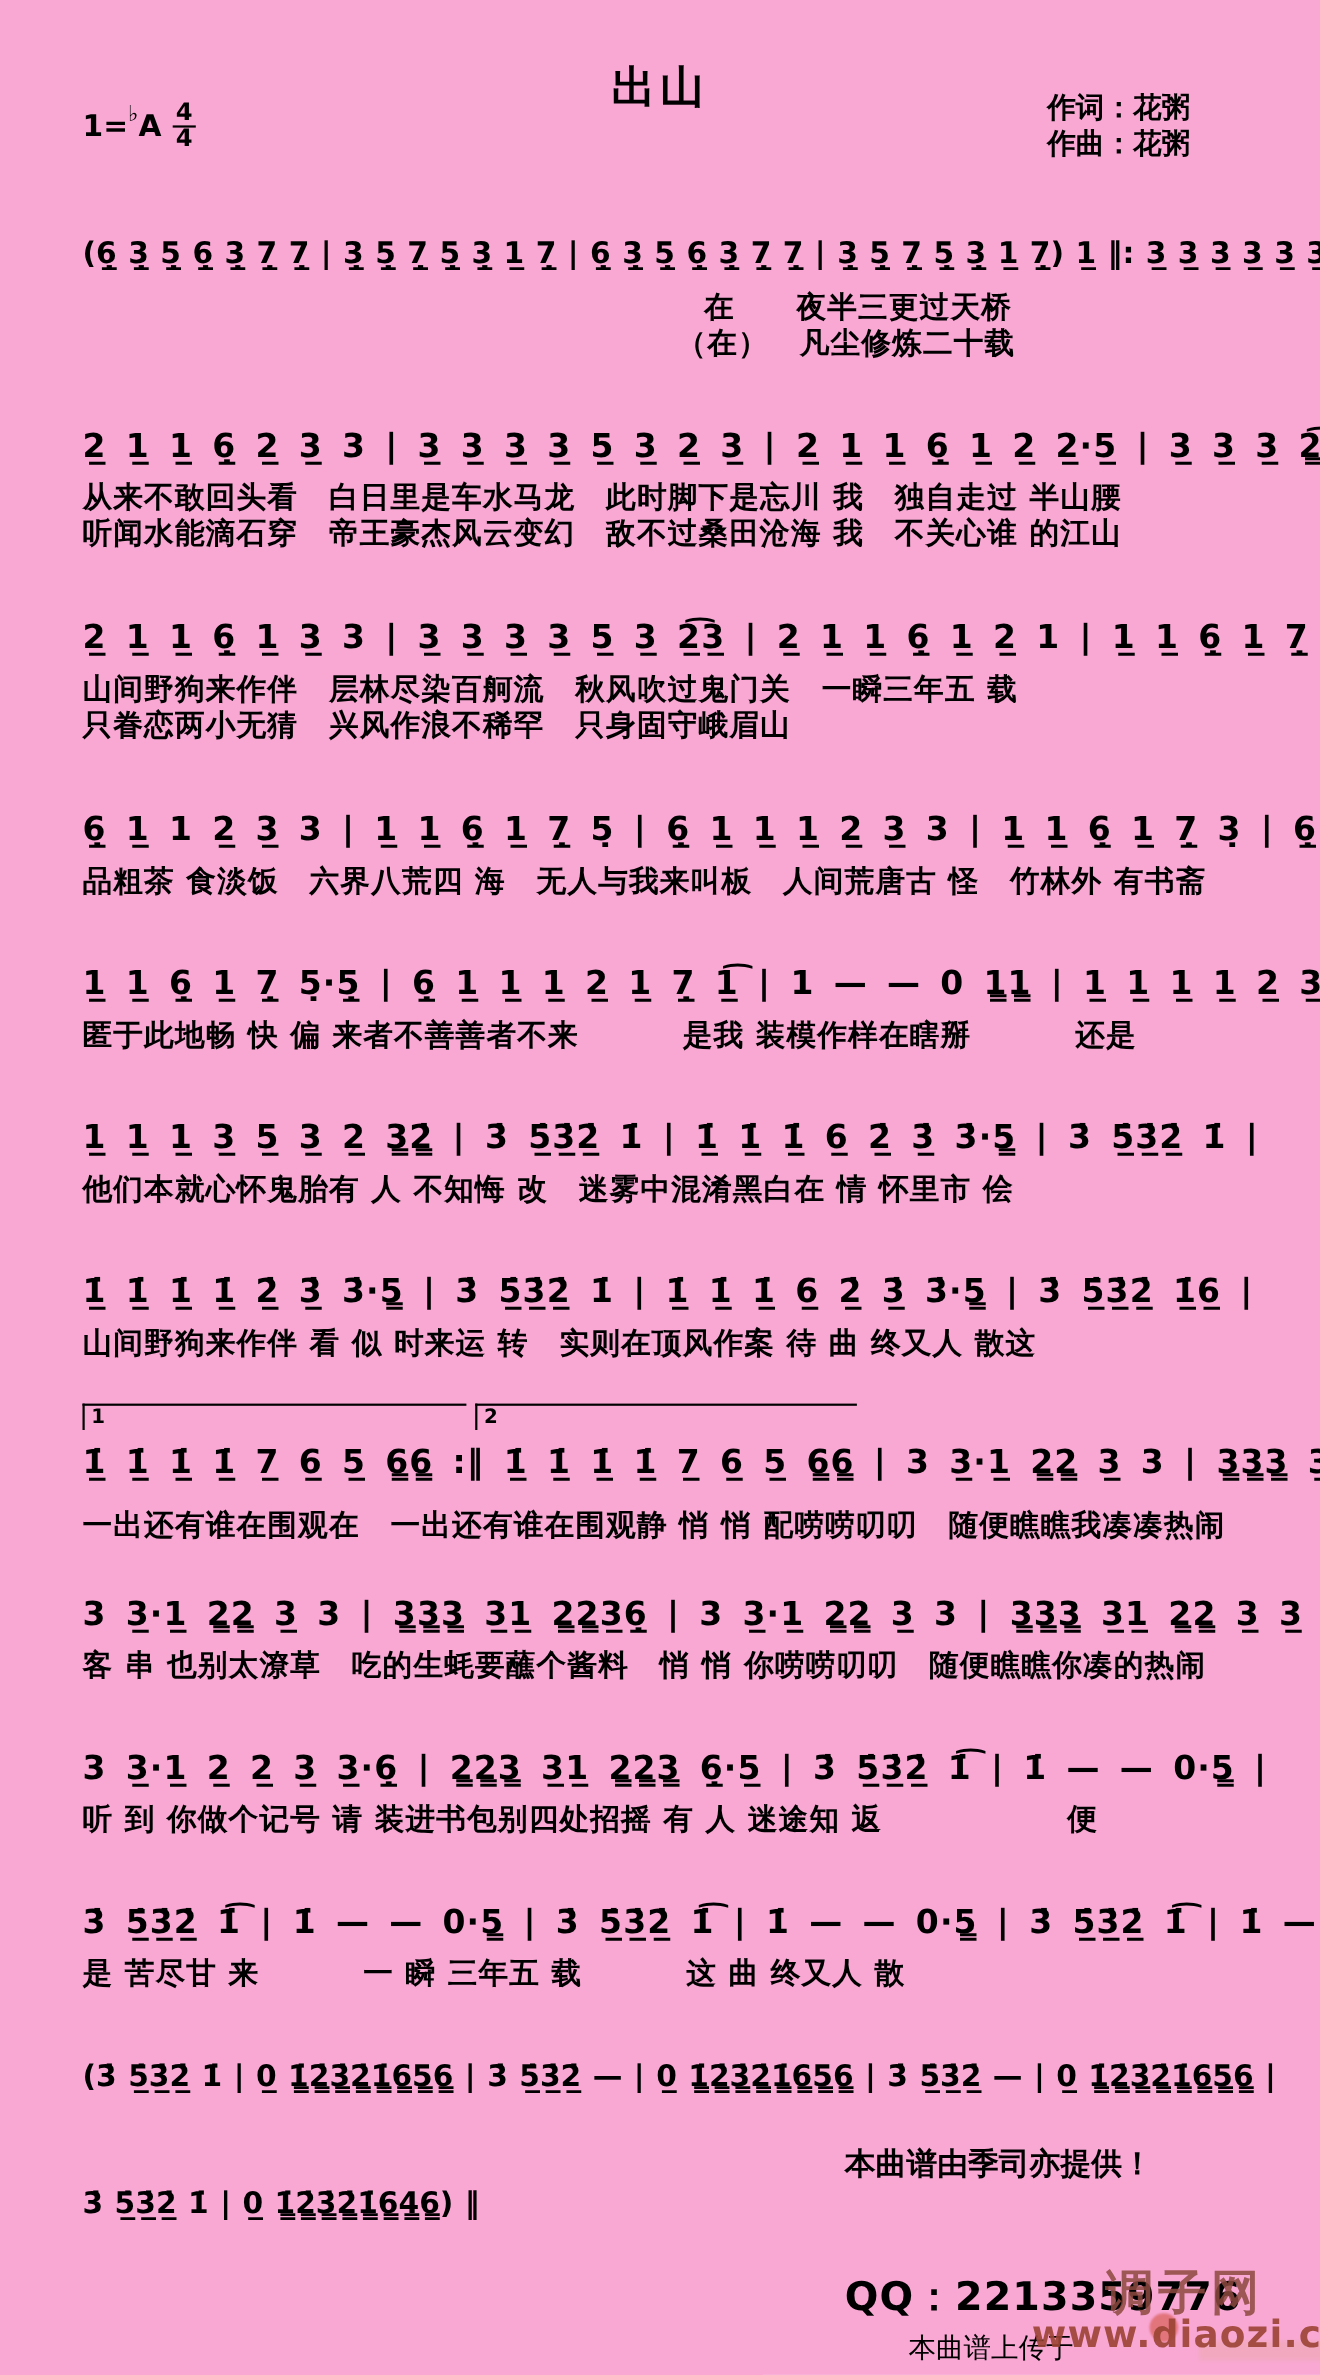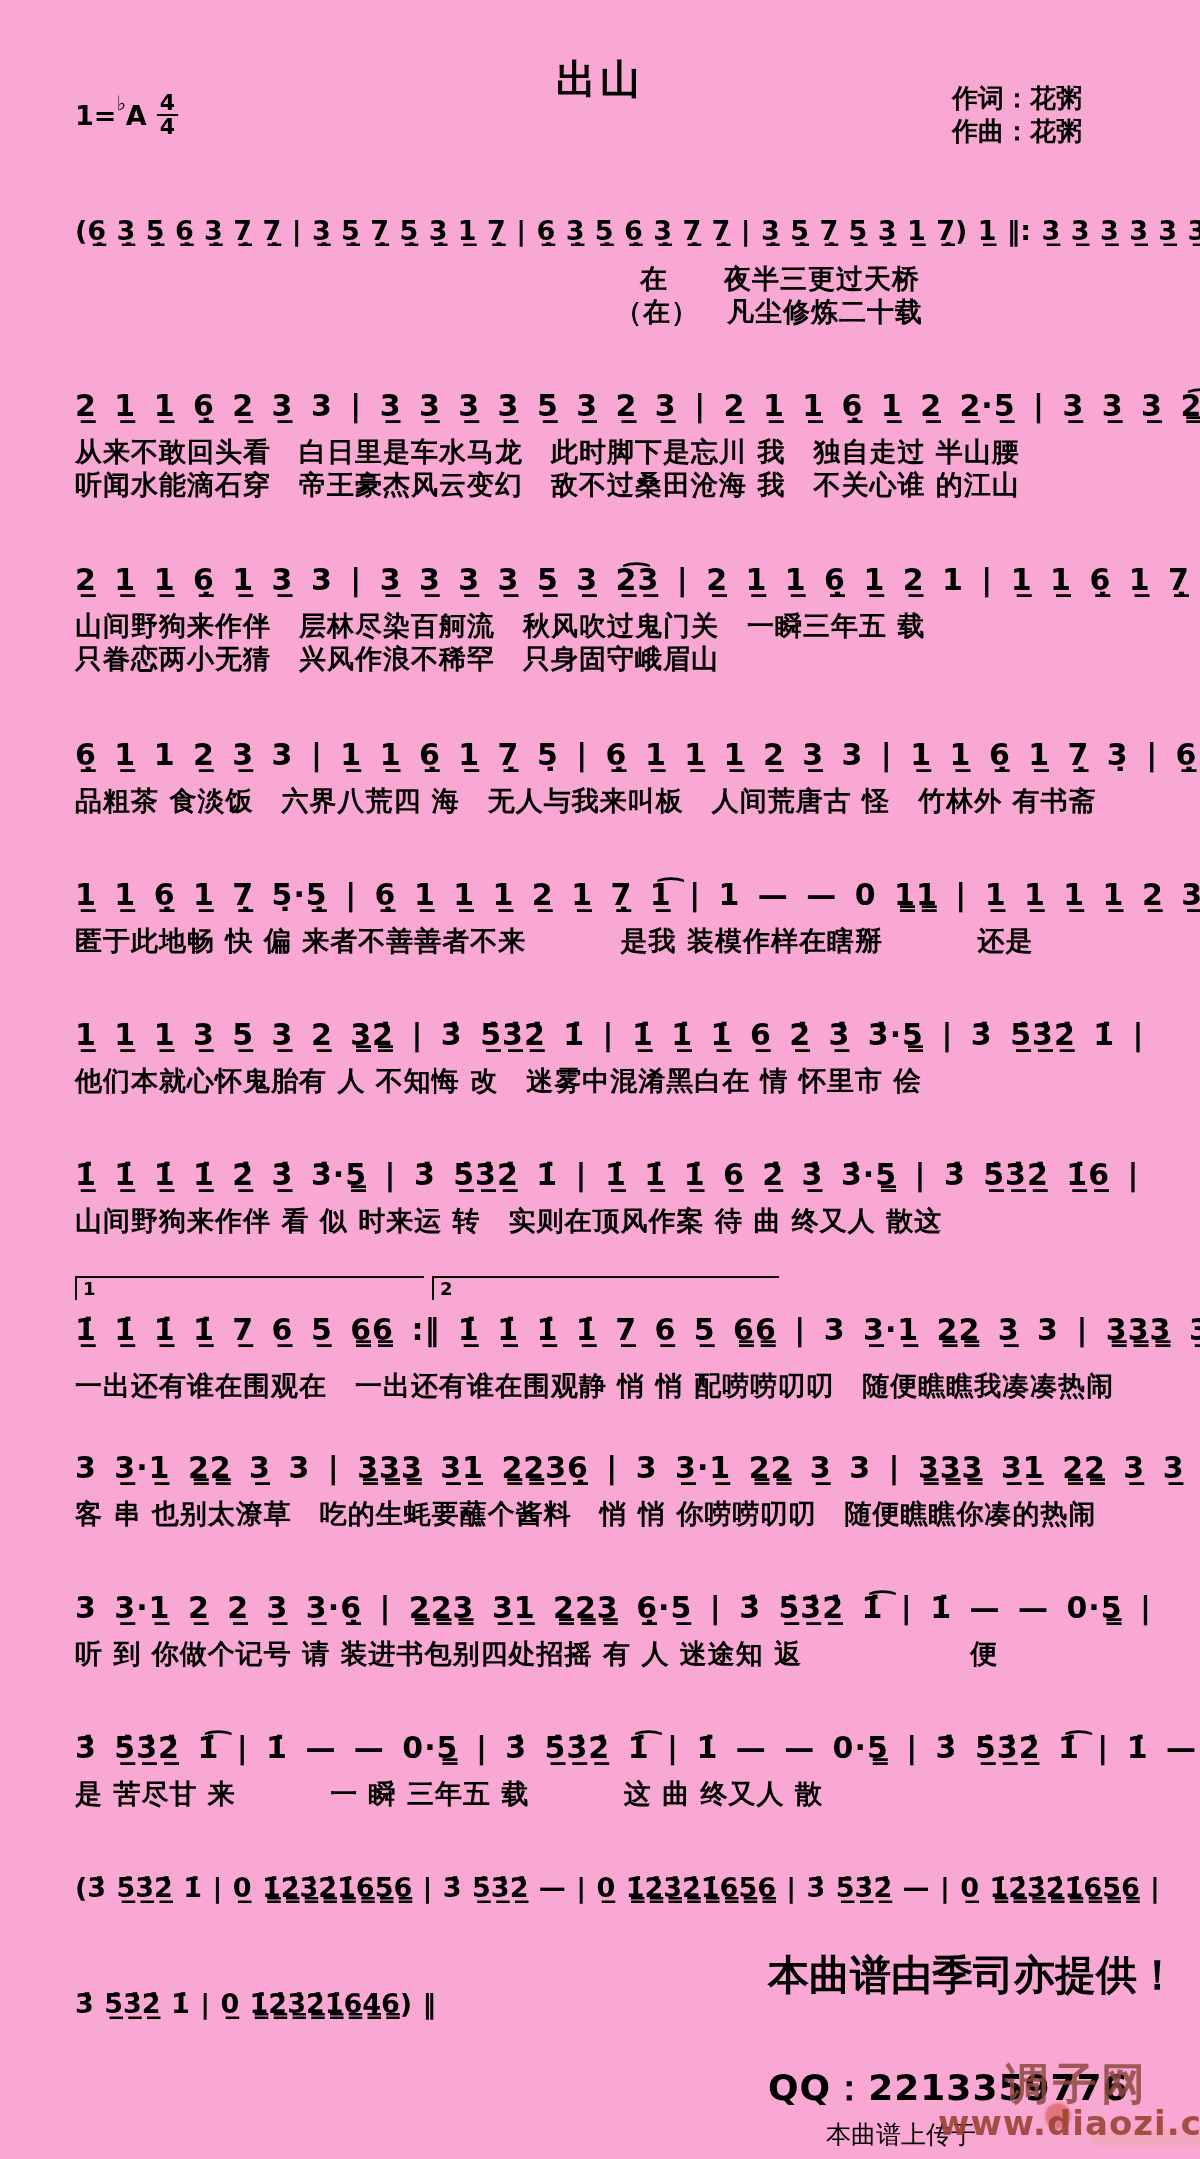--- a/index.html
+++ b/index.html
@@ -17,21 +17,21 @@
   
   .line{position:absolute;left:0;width:1200px;}
   .notes{position:absolute;left:75px;width:1100px;font-size:30px;font-weight:bold;
          letter-spacing:1px;word-spacing:6px;white-space:nowrap;}
   .notes.dense{font-size:27px;word-spacing:1px;letter-spacing:0;}
   .lyric{position:absolute;font-size:27px;font-weight:bold;white-space:nowrap;letter-spacing:1px;}
   
   .volta{position:absolute;height:22px;border-top:2px solid #000;border-left:2px solid #000;}
   .volta .vlabel{position:absolute;top:0;left:6px;font-size:18px;font-weight:bold;}
   
-  .provider{position:absolute;top:1948px;left:768px;font-size:41px;font-weight:bold;}
+  .provider{position:absolute;top:1948px;left:768px;font-size:28px;font-weight:bold;}
   .qq{position:absolute;top:2028px;left:768px;font-size:36px;font-weight:bold;letter-spacing:1px;margin-top:36px;}
   .upload-note{position:absolute;top:2118px;left:826px;font-size:25px;}
   .logo{position:absolute;top:1975px;left:558px;width:215px;height:112px;}
   .logo .stroke{position:absolute;top:0;width:36px;height:92px;background:#000;}
   .logo .s-left{left:55px;transform:rotate(-27deg);}
   .logo .s-right{left:122px;transform:rotate(27deg);}
   .logo .banner{position:absolute;top:78px;left:0;width:215px;height:34px;background:#000;
                 color:#fff;text-align:center;line-height:34px;
                 font-family:"DejaVu Serif",serif;font-style:italic;font-weight:bold;font-size:22px;}
   .wm-site{position:absolute;top:2055px;left:1005px;font-size:44px;font-weight:bold;

